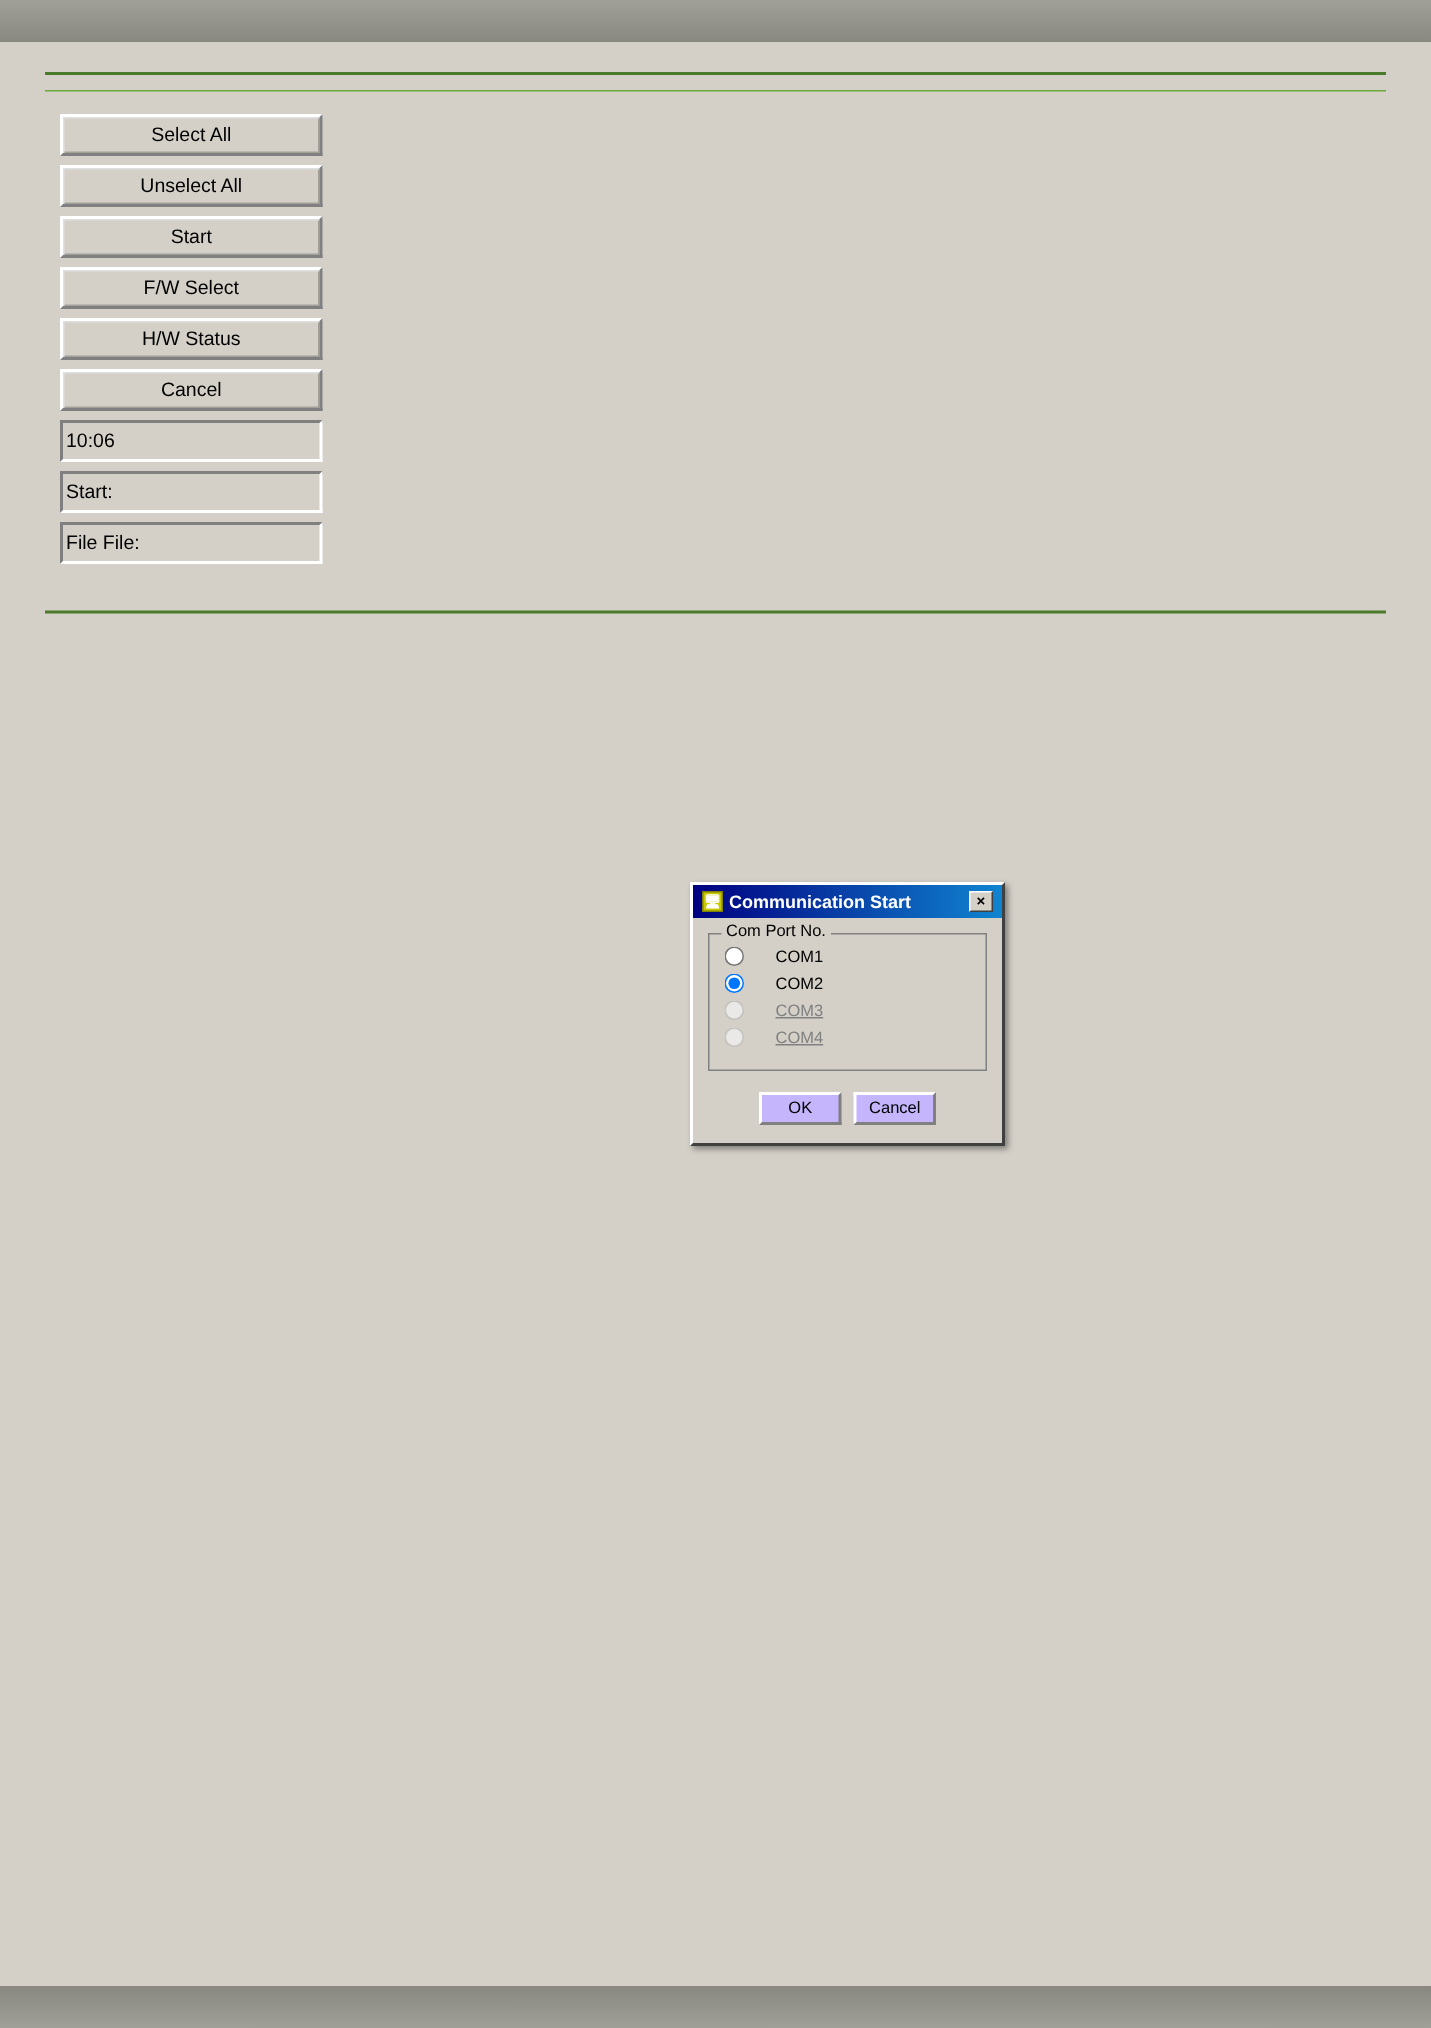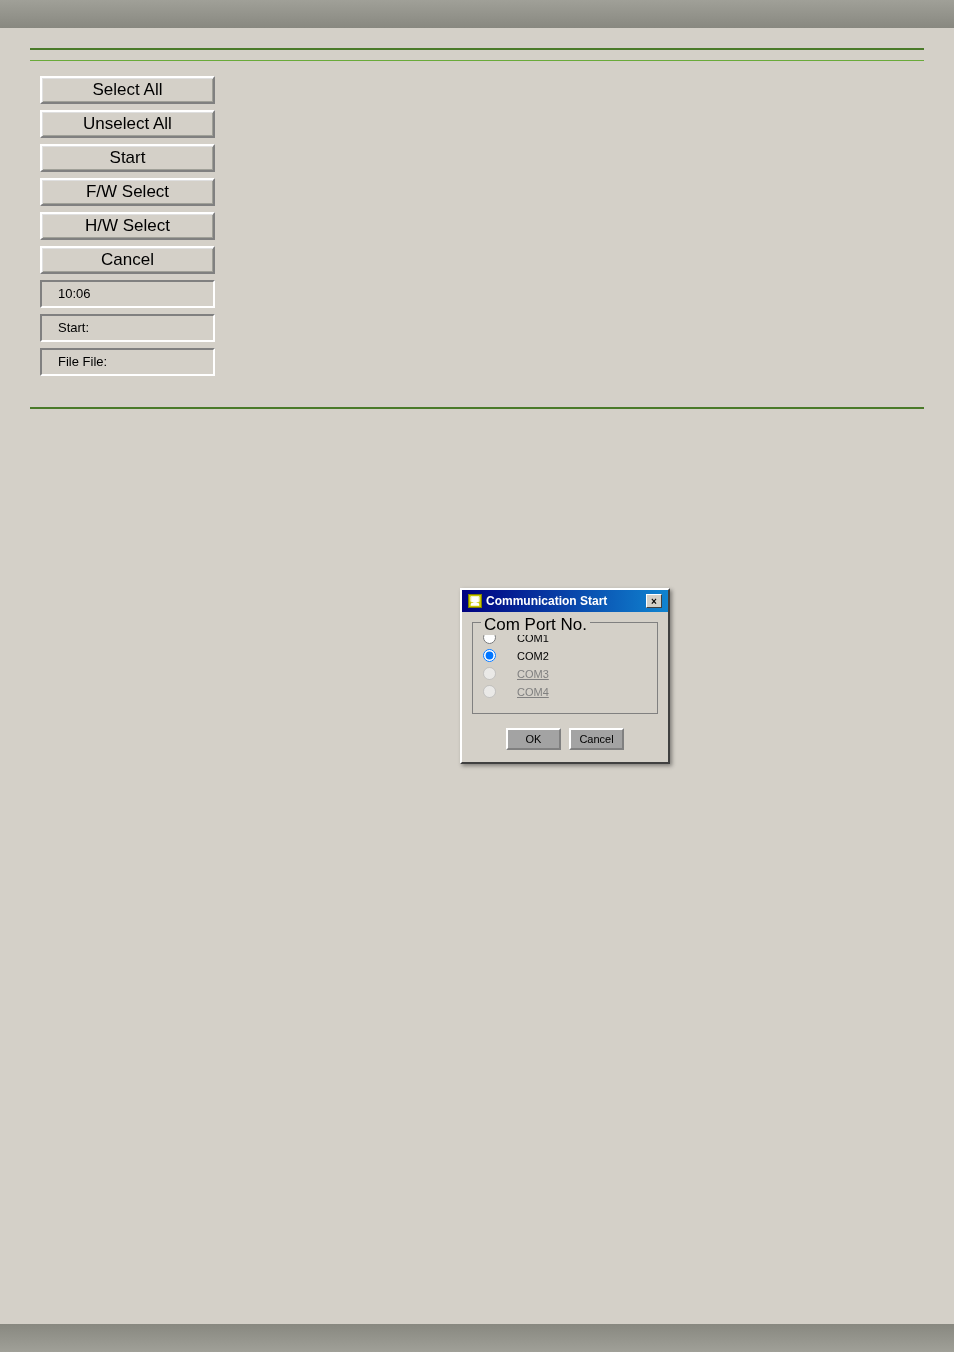--- a/index.html
+++ b/index.html
@@ -61,36 +61,36 @@
       background: #d4d0c8;
       border-top: 2px solid #ffffff;
       border-left: 2px solid #ffffff;
       border-right: 2px solid #808080;
       border-bottom: 2px solid #808080;
       box-shadow: inset 1px 1px 0 #dfdfdf, inset -1px -1px 0 #a0a098;
       cursor: pointer;
       text-align: center;
       line-height: 24px;
       font-family: "MS Sans Serif", Arial, sans-serif;
-      font-size: 17px;
+      font-size: 13px;
       color: #000000;
       margin-bottom: 6px;
     }
 
     
     .text-field {
       display: block;
       width: 175px;
       height: 28px;
       background: #d4d0c8;
       border-top: 2px solid #808080;
       border-left: 2px solid #808080;
       border-right: 2px solid #ffffff;
       border-bottom: 2px solid #ffffff;
-      padding: 4px 16px;
+      padding: 4px 2px;
       font-family: "MS Sans Serif", Arial, sans-serif;
       font-size: 13px;
       color: #000000;
       margin-bottom: 6px;
     }
 
     
     .dialog-overlay {
       position: absolute;
       top: 560px;
@@ -162,21 +162,21 @@
       margin-bottom: 10px;
       position: relative;
     }
 
     .fieldset-legend {
       position: absolute;
       top: -8px;
       left: 8px;
       background: #d4d0c8;
       padding: 0 3px;
-      font-size: 17px;
+      font-size: 11px;
       color: #000000;
     }
 
     .radio-row {
       display: flex;
       align-items: center;
       gap: 21px;
       margin-bottom: 5px;
       font-size: 11px;
       color: #000000;
@@ -197,21 +197,21 @@
     .dialog-buttons {
       display: flex;
       gap: 8px;
       justify-content: center;
       padding: 4px 0 2px 0;
     }
 
     .dialog-btn {
       width: 55px;
       height: 22px;
-      background: #a3a3a3;
+      background: #c4b5fd;
       border-top: 2px solid #ffffff;
       border-left: 2px solid #ffffff;
       border-right: 2px solid #808080;
       border-bottom: 2px solid #808080;
       font-family: "MS Sans Serif", Arial, sans-serif;
       font-size: 11px;
       cursor: pointer;
       text-align: center;
     }
 
@@ -227,21 +227,21 @@
     <div class="panel-inner">
 
       <button class="win-button">Select All</button>
 
       <button class="win-button">Unselect All</button>
 
       <button class="win-button">Start</button>
 
       <button class="win-button">F/W Select</button>
 
-      <button class="win-button">H/W Select</button>
+      <button class="win-button">H/W Status</button>
 
       <button class="win-button">Cancel</button>
 
       <div class="text-field">10:06</div>
 
       <div class="text-field">Start:</div>
 
       <div class="text-field">File File:</div>
 
     </div>

